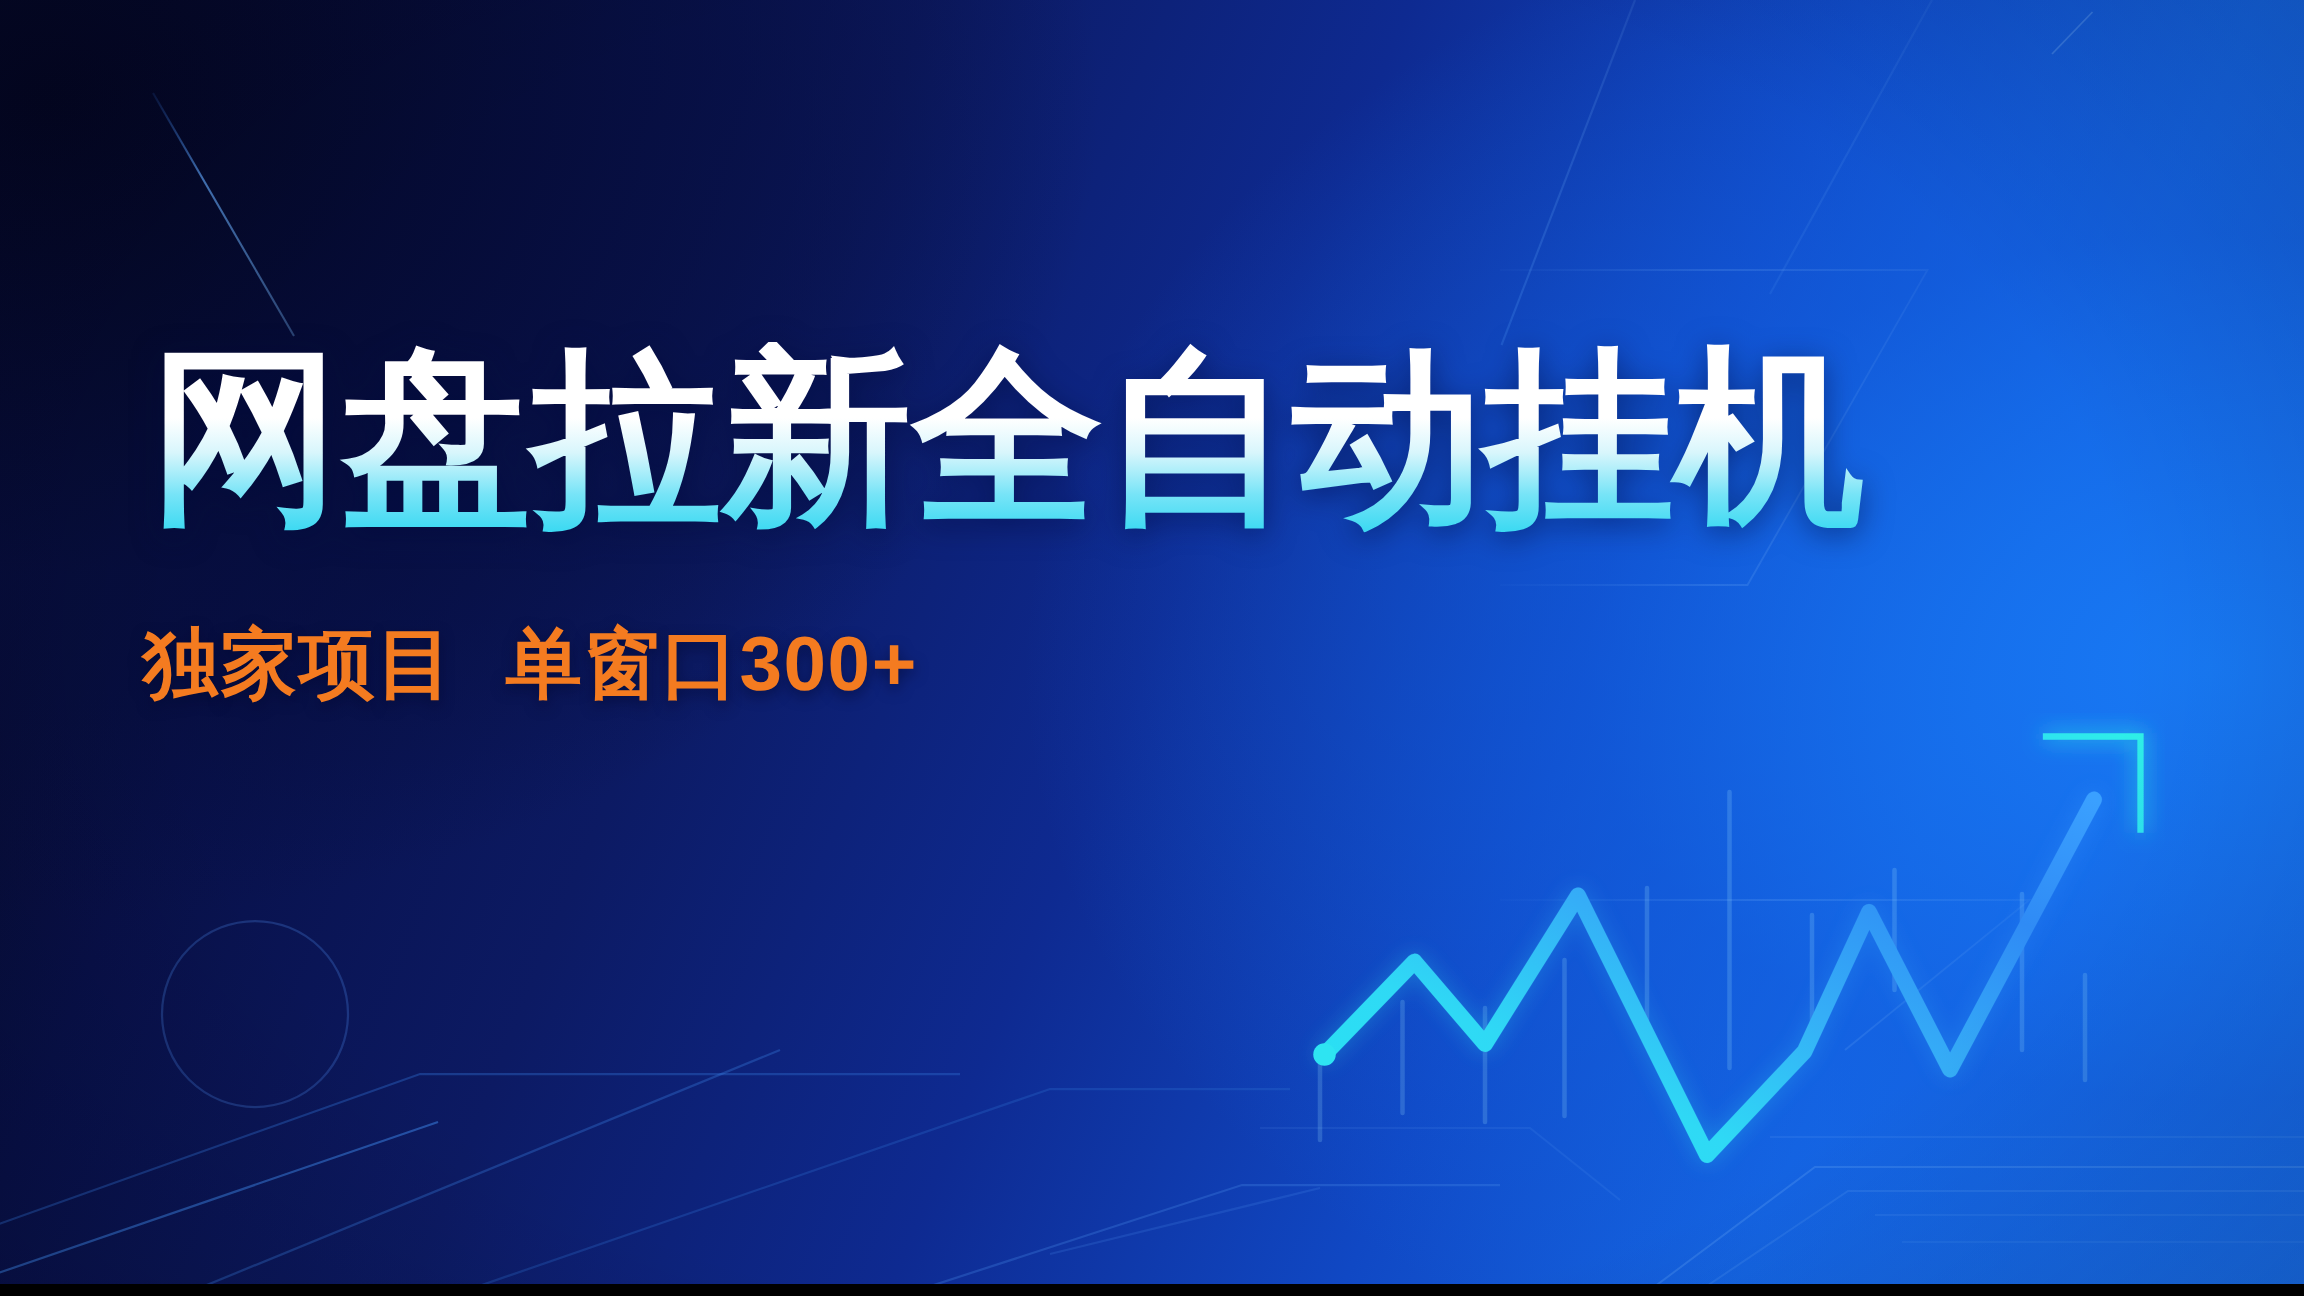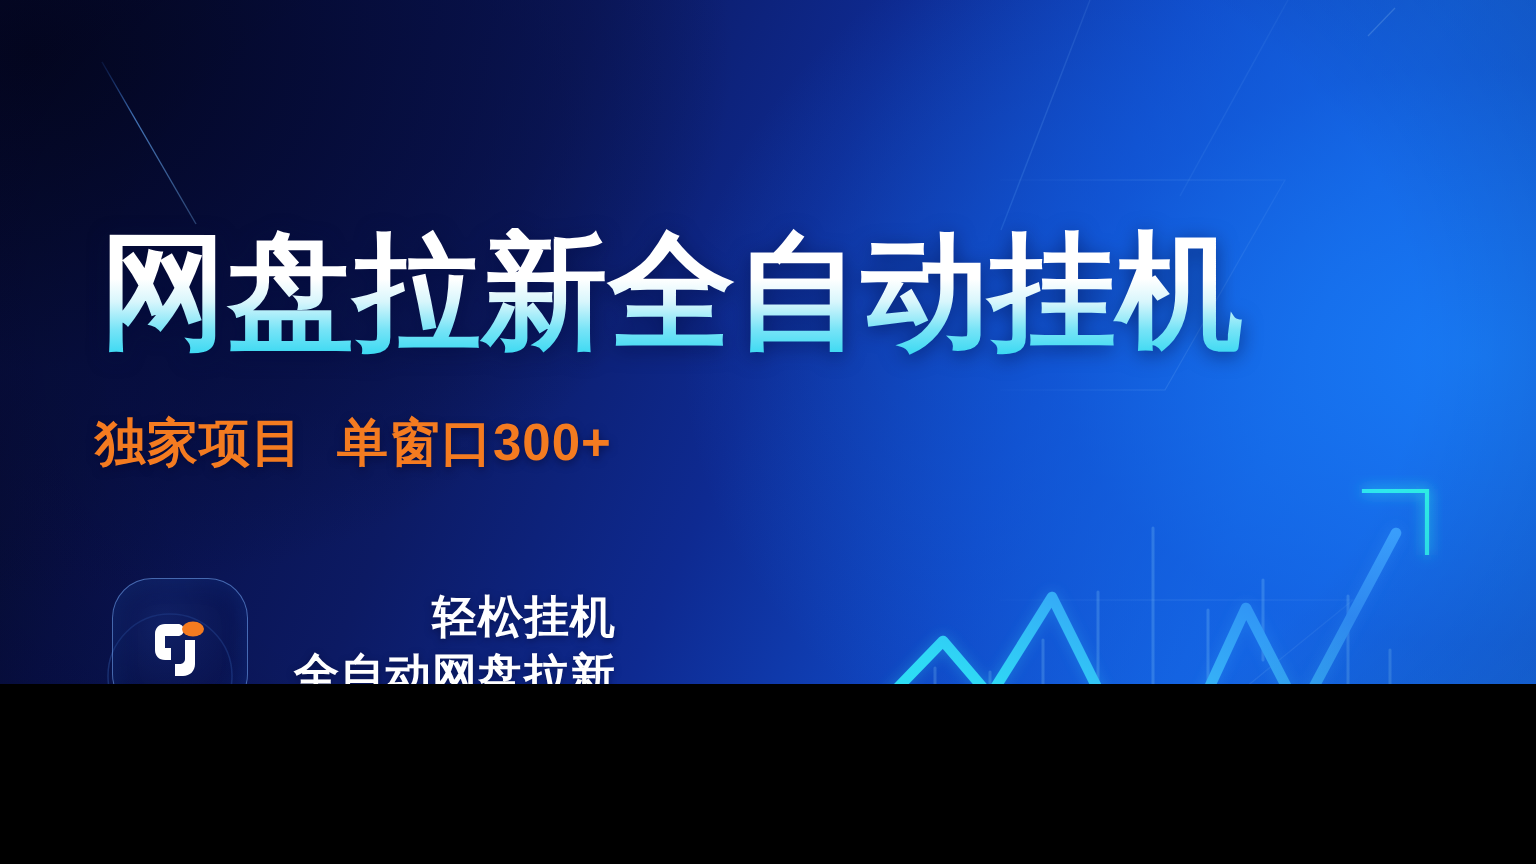--- a/index.html
+++ b/index.html
@@ -1,24 +1,23 @@
 <!DOCTYPE html>
 <html><head>
 <meta charset="utf-8">
 <style>
   html,body{margin:0;padding:0;background:#000;}
   body{width:1536px;height:864px;overflow:hidden;font-family:"Liberation Sans","DejaVu Sans",sans-serif;}
 
   #banner{
-    position:relative;width:1536px;height:684px;overflow:hidden;
+    position:relative;width:1536px;height:856px;overflow:hidden;
     background:
       radial-gradient(ellipse 1100px 760px at 96% 52%, rgba(24,122,245,0.95) 0%, rgba(18,96,226,0.55) 38%, rgba(10,40,130,0.0) 72%),
       radial-gradient(ellipse 900px 700px at 2% 8%, rgba(3,6,34,0.98) 0%, rgba(6,13,60,0.75) 45%, rgba(8,22,92,0.0) 78%),
       linear-gradient(112deg, #05081f 0%, #081048 17%, #0c1a63 33%, #0e2a91 50%, #1048c4 66%, #1565e2 80%, #1b74f0 100%);
-    text-align: right;
   }
 
   
   .bg-layer{position:absolute;left:0;top:0;width:1536px;height:864px;pointer-events:none;}
 
   .vignette{
     position:absolute;left:0;top:0;width:100%;height:100%;
     background:radial-gradient(ellipse 1250px 880px at 50% 50%, rgba(0,0,0,0) 52%, rgba(0,0,6,0.30) 100%);
   }
 
@@ -169,33 +168,14 @@
   </svg>
 
   <div class="vignette"></div>
 
   <div id="title-wrap">
     <div id="main-title">网盘拉新全自动挂机</div>
   </div>
 
   <div id="subtitle"><span>独家项目</span><span class="gap"></span><span>单窗口300+</span></div>
 
-  <div id="logo-block">
-
-    <div id="logo-mark">
-      <svg id="logo-svg" width="84" height="84" viewBox="0 0 84 84" fill="none">
-
-        <path d="M40 20 H27 C21 20 17 24 17 30 V46 C17 52 21 56 27 56 H33 V44 H27 V32 H40 C43.3 32 46 29.3 46 26 C46 22.7 43.3 20 40 20 Z" fill="#ffffff"></path>
-
-        <path d="M47 36 H57 V60 C57 67 52 72 45 72 H37 V60 H42 C44.8 60 47 57.8 47 55 Z" fill="#ffffff"></path>
-
-        <ellipse cx="55" cy="25" rx="11" ry="7.5" fill="#f47b20"></ellipse>
-      </svg>
-    </div>
-
-    <div id="logo-text">
-      <div class="logo-line">轻松挂机</div>
-      <div class="logo-line">全自动网盘拉新</div>
-    </div>
-
-  </div>
 
 </div>
 
 </body></html>

